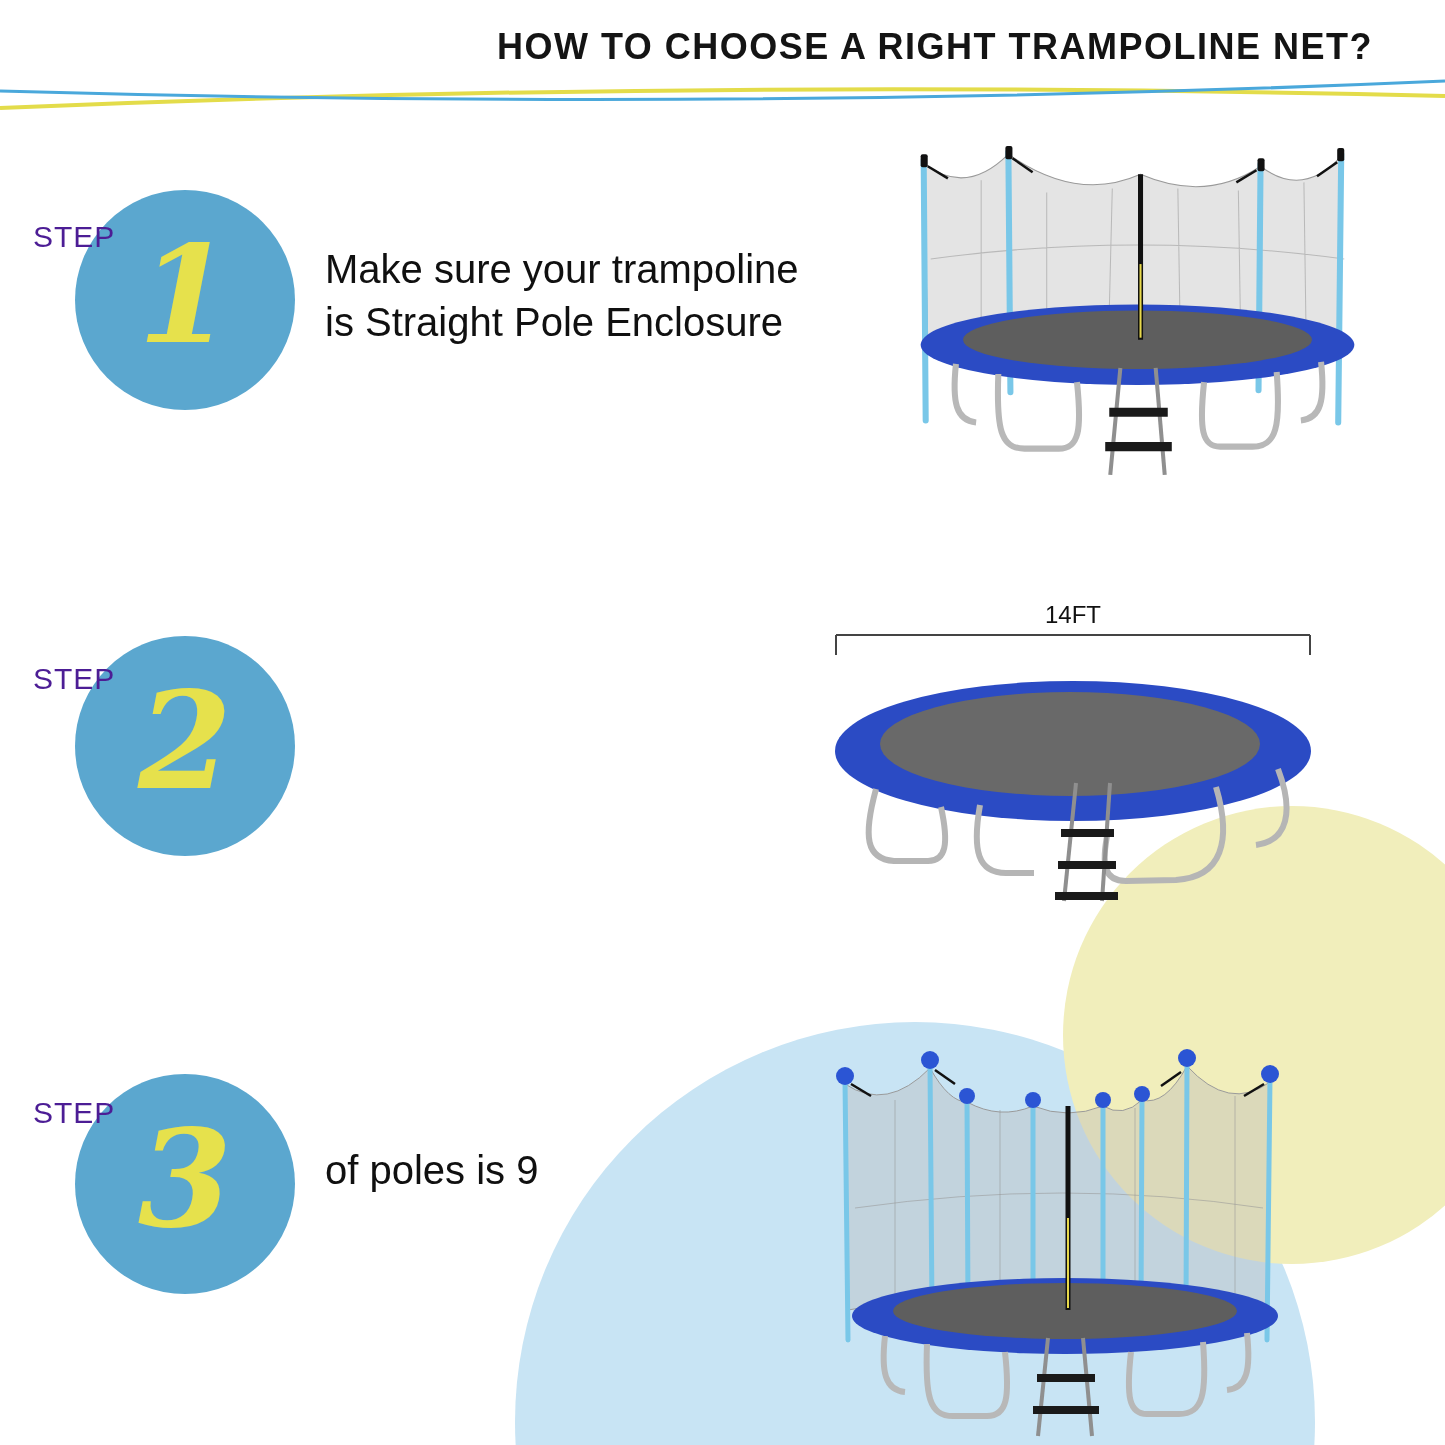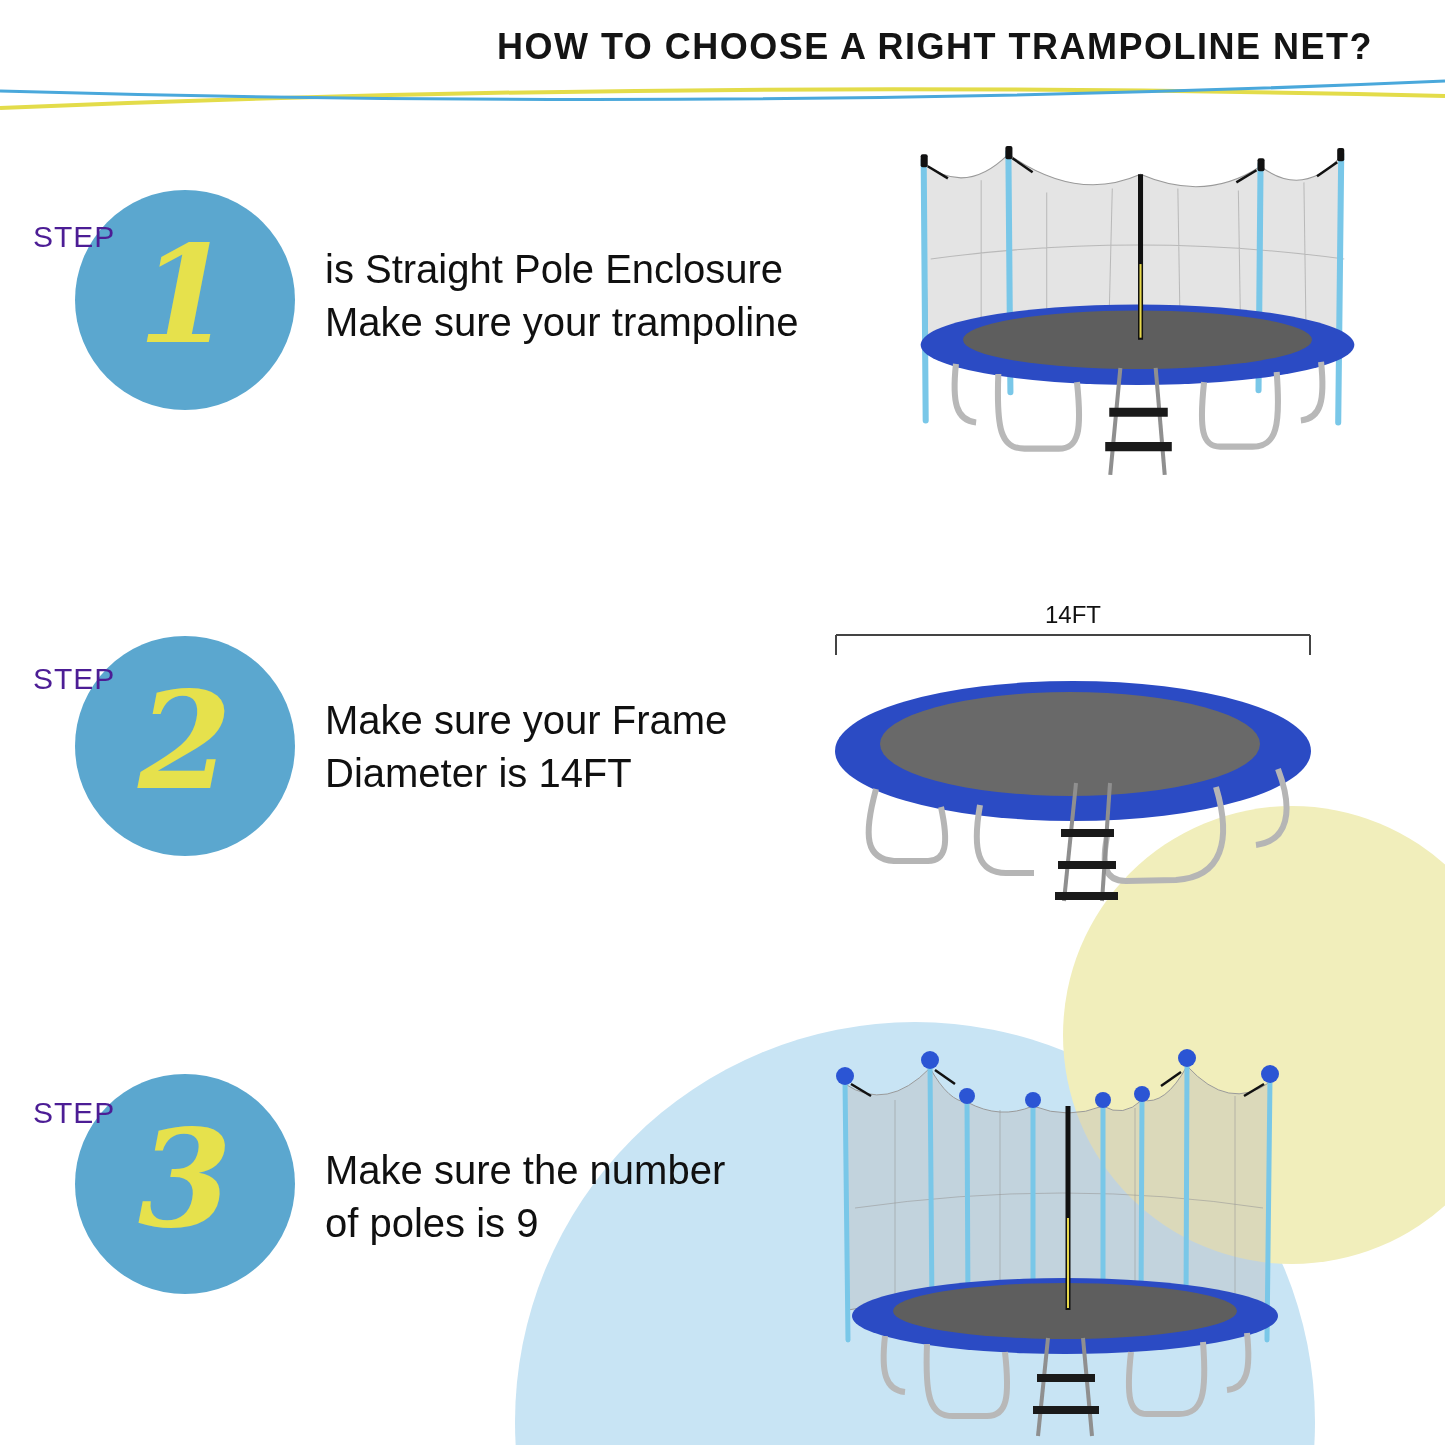--- a/index.html
+++ b/index.html
@@ -61,22 +61,22 @@
   <svg class="swoosh" viewBox="0 0 1445 44">
     <path d="M0,34 Q700,4 1445,22" stroke="#E3DC4A" stroke-width="4" fill="none"></path>
     <path d="M0,17 Q740,38 1445,7" stroke="#4AA8DB" stroke-width="3" fill="none"></path>
   </svg>
 
   <div class="step-label s1">STEP</div>
   <div class="step-circle s1">
     <span class="step-number">1</span>
   </div>
   <div class="step-desc s1">
+    <div>Make sure your trampoline</div>
     <div>is Straight Pole Enclosure</div>
-    <div>Make sure your trampoline</div>
   </div>
 
   <svg class="illus illus-a" viewBox="0 0 500 350">
     <path d="M38,25 Q80,58 122,16 Q190,64 253,36 Q318,64 372,28 Q414,60 452,18 L450,200 Q250,160 42,200 Z" fill="rgba(185,185,185,0.38)" stroke="#9a9a9a" stroke-width="1"></path>
     <path d="M95,42 L95,185 M160,54 L160,178 M225,50 L222,172 M290,50 L292,172 M350,52 L352,178 M415,44 L417,185 M45,120 Q250,92 455,120" stroke="rgba(150,150,150,0.55)" stroke-width="1" fill="none"></path>
     <g stroke="#79C7E8" stroke-width="6" stroke-linecap="round">
       <line x1="38" y1="22" x2="40" y2="280"></line>
       <line x1="122" y1="14" x2="124" y2="252"></line>
       <line x1="372" y1="26" x2="370" y2="250"></line>
       <line x1="452" y1="16" x2="449" y2="282"></line>
@@ -110,24 +110,20 @@
       <line x1="268" y1="228" x2="277" y2="334" stroke="#8f8f8f" stroke-width="4"></line>
       <line x1="222" y1="272" x2="280" y2="272" stroke="#1a1a1a" stroke-width="9"></line>
       <line x1="218" y1="306" x2="284" y2="306" stroke="#1a1a1a" stroke-width="9"></line>
     </g>
   </svg>
 
   <div class="step-label s2">STEP</div>
   <div class="step-circle s2">
     <span class="step-number">2</span>
   </div>
-  <div class="step-desc s2">
-    <div>Make sure your Frame</div>
-    <div>Diameter is 14FT</div>
-  </div>
 
   <svg class="illus illus-b" viewBox="0 0 527 346">
     <g stroke="#444" stroke-width="2">
       <line x1="18" y1="42" x2="492" y2="42"></line>
       <line x1="18" y1="42" x2="18" y2="62"></line>
       <line x1="492" y1="42" x2="492" y2="62"></line>
     </g>
     <text x="255" y="30" text-anchor="middle" font-size="24" fill="#111">14FT</text>
     <ellipse cx="255" cy="158" rx="238" ry="70" fill="#2B4BC4"></ellipse>
     <ellipse cx="252" cy="151" rx="190" ry="52" fill="#696969"></ellipse>
@@ -144,21 +140,20 @@
       <line x1="240" y1="272" x2="298" y2="272" stroke="#1a1a1a" stroke-width="8"></line>
       <line x1="237" y1="303" x2="300" y2="303" stroke="#1a1a1a" stroke-width="8"></line>
     </g>
   </svg>
 
   <div class="step-label s3">STEP</div>
   <div class="step-circle s3">
     <span class="step-number">3</span>
   </div>
   <div class="step-desc s3">
-    <div>Make sure the number</div>
     <div>of poles is 9</div>
   </div>
 
   <svg class="illus illus-c" viewBox="0 0 505 399">
     <path d="M30,36 Q72,64 115,20 Q134,54 152,54 Q185,72 218,58 Q253,72 288,58 Q308,70 327,52 Q350,58 372,18 Q414,64 455,34 L452,262 Q250,222 33,262 Z" fill="rgba(185,185,185,0.38)" stroke="#9a9a9a" stroke-width="1"></path>
     <path d="M80,52 L80,248 M185,62 L185,240 M253,70 L253,236 M320,60 L320,240 M420,48 L420,248 M40,160 Q250,130 448,160" stroke="rgba(150,150,150,0.55)" stroke-width="1" fill="none"></path>
     <g stroke="#79C7E8" stroke-width="5" stroke-linecap="round">
       <line x1="30" y1="32" x2="33" y2="292"></line>
       <line x1="115" y1="16" x2="117" y2="262"></line>
       <line x1="152" y1="52" x2="153" y2="262"></line>

